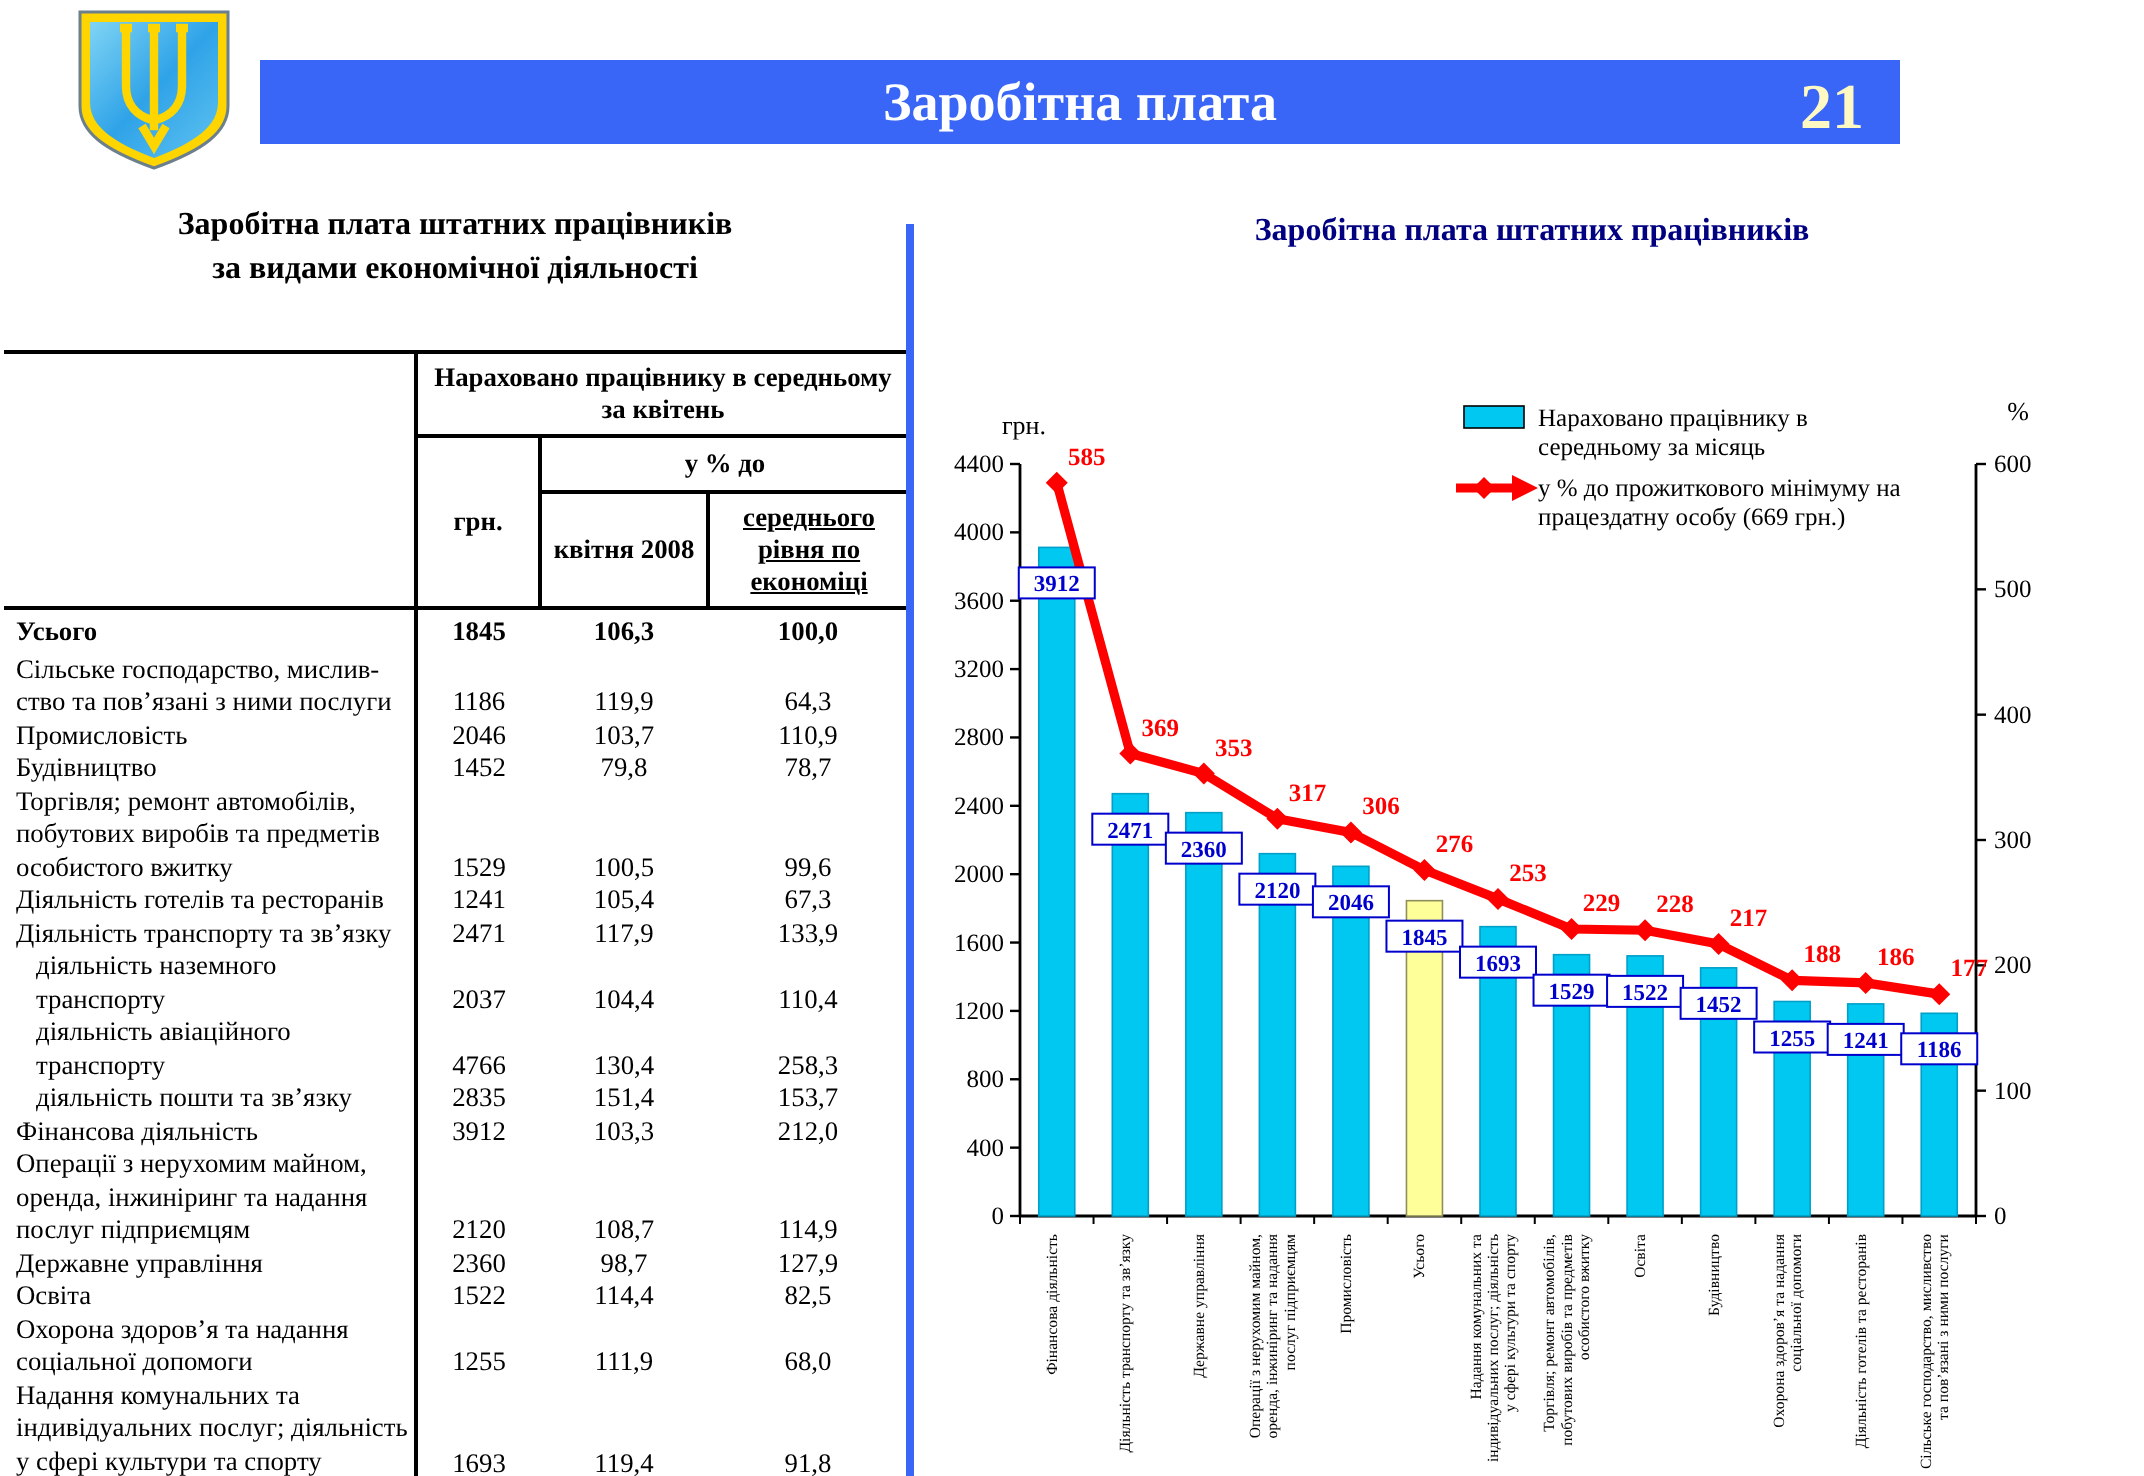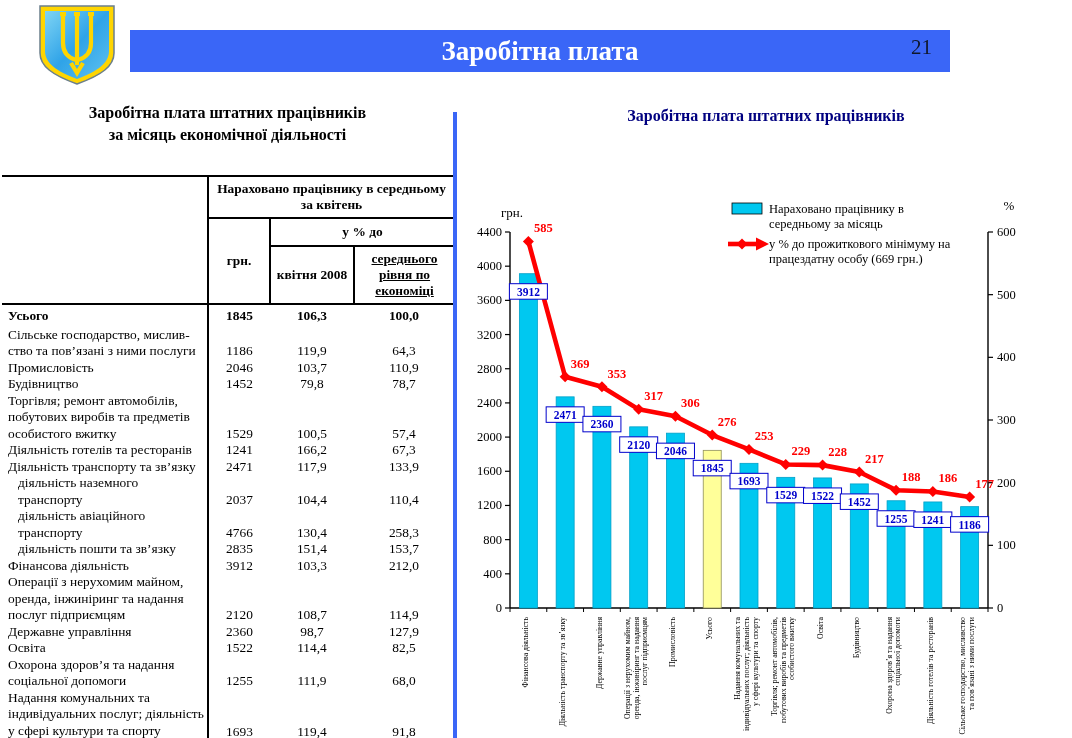--- a/index.html
+++ b/index.html
@@ -3,21 +3,21 @@
 <meta charset="utf-8">
 <style>
   html,body{margin:0;padding:0;background:#fff;}
   .page{position:relative;width:1072px;height:738px;background:#fff;overflow:hidden;
         font-family:"Liberation Serif","DejaVu Serif",serif;color:#000;}
   
   .coat{position:absolute;left:33px;top:3px;width:88px;height:84px;}
   .header-bar{position:absolute;left:130px;top:30px;width:820px;height:42px;background:#3A66F7;
               display:flex;align-items:center;justify-content:center;}
   .header-title{color:#fff;font-weight:bold;font-size:27px;}
-  .page-num{position:absolute;right:18px;top:5px;color:#0f172a;font-weight:normal;font-size:21px;}
+  .page-num{position:absolute;right:18px;top:5px;color:#fef9c3;font-weight:bold;font-size:32px;}
   
   .left-title{position:absolute;left:15px;top:102px;width:425px;text-align:center;
               font-weight:bold;font-size:16px;line-height:22px;}
   .wage-table{position:absolute;left:2px;top:175px;width:452px;border-collapse:collapse;
               border-top:2px solid #000;font-size:13.4px;}
   .wage-table th{font-weight:bold;text-align:center;vertical-align:middle;line-height:16px;padding:2px 1px;margin-left:40px;}
   .lbl-h{border-right:2px solid #000;border-bottom:2px solid #000;}
   .h-top{border-bottom:2px solid #000;height:36px;}
   .h-grn{border-right:2px solid #000;border-bottom:2px solid #000;}
   .h-pct{border-bottom:2px solid #000;height:22px;}
@@ -63,21 +63,21 @@
     </svg>
   </div>
 
   <div class="header-bar">
     <span class="header-title">Заробітна плата</span>
     <span class="page-num">21</span>
   </div>
 
   <div class="left-title">
     <div>Заробітна плата штатних працівників</div>
-    <div>за місяць економічної діяльності</div>
+    <div>за видами економічної діяльності</div>
   </div>
 
   <table class="wage-table">
     <colgroup>
         <col style="width:206px">
         <col style="width:62px">
         <col style="width:84px">
         <col style="width:100px">
       </colgroup>
     <thead>
@@ -116,26 +116,26 @@
         <tr>
           <td class="lbl">Будівництво</td>
           <td class="num">1452</td>
           <td class="num">79,8</td>
           <td class="num">78,7</td>
         </tr>
         <tr>
           <td class="lbl">Торгівля; ремонт автомобілів, побутових виробів та предметів особистого вжитку</td>
           <td class="num">1529</td>
           <td class="num">100,5</td>
-          <td class="num">57,4</td>
+          <td class="num">99,6</td>
         </tr>
         <tr>
           <td class="lbl">Діяльність готелів та ресторанів</td>
           <td class="num">1241</td>
-          <td class="num">166,2</td>
+          <td class="num">105,4</td>
           <td class="num">67,3</td>
         </tr>
         <tr>
           <td class="lbl">Діяльність транспорту та зв’язку</td>
           <td class="num">2471</td>
           <td class="num">117,9</td>
           <td class="num">133,9</td>
         </tr>
         <tr>
           <td class="lbl ind">діяльність наземного транспорту</td>

